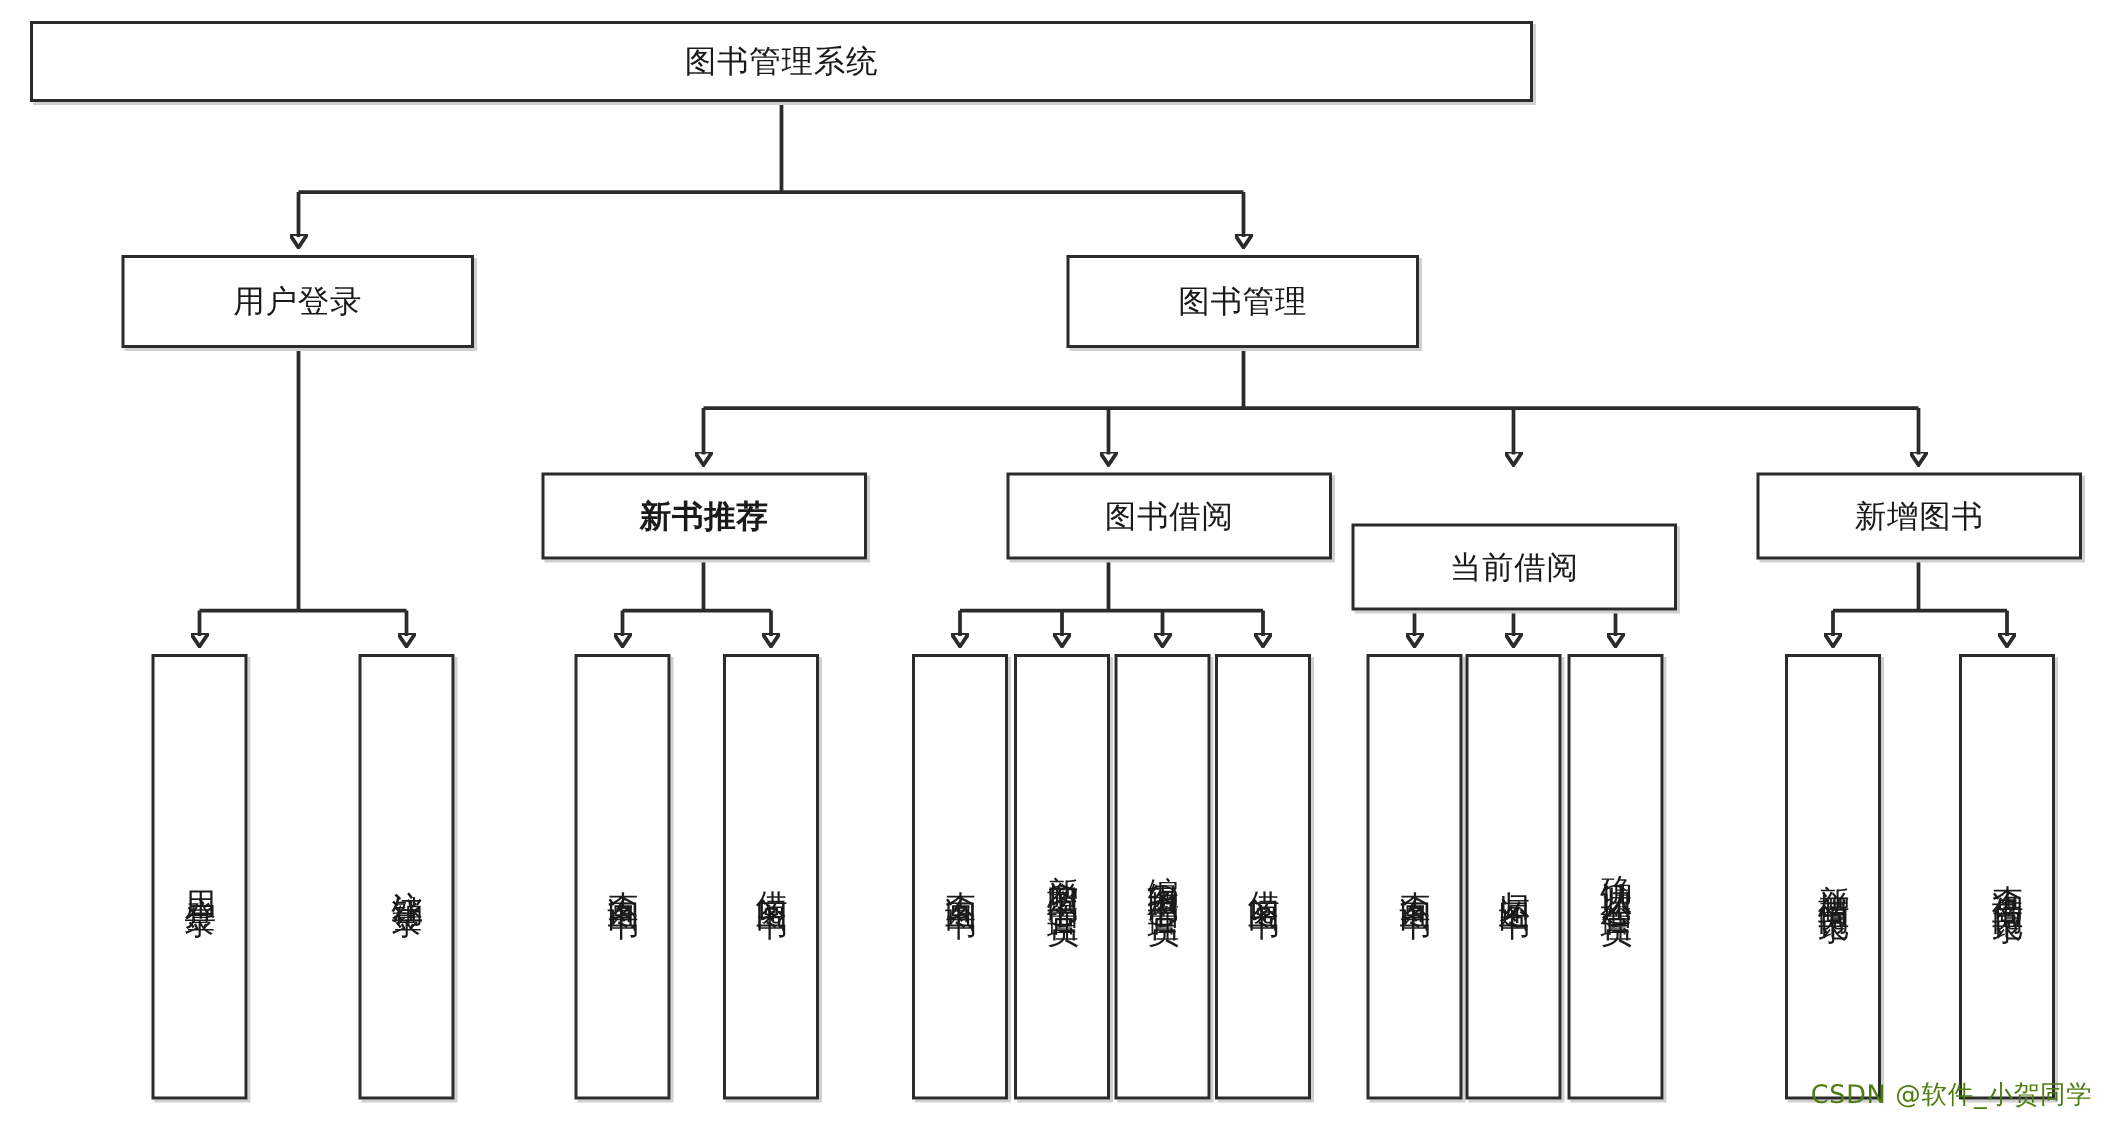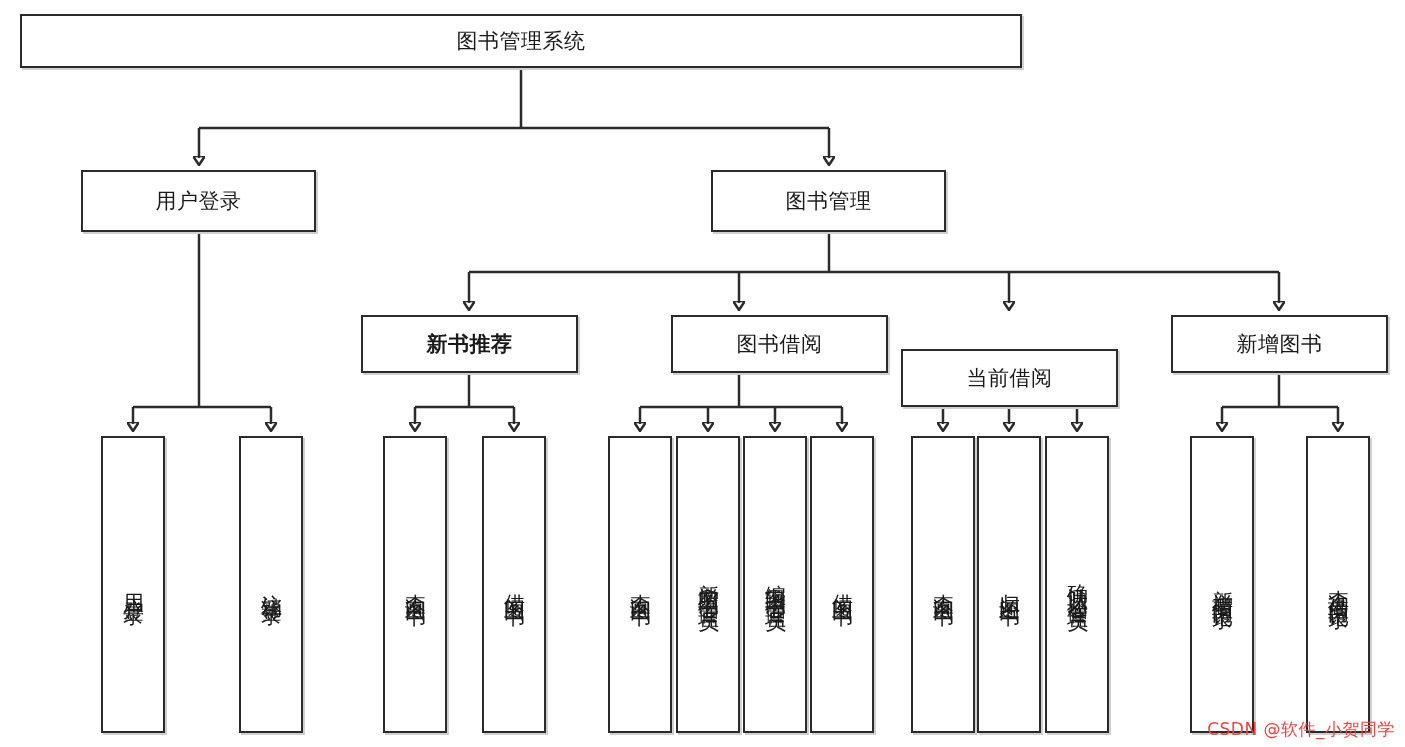--- a/index.html
+++ b/index.html
@@ -57,21 +57,21 @@
   svg.connectors line, svg.connectors path {
     stroke: #2b2b2b;
     stroke-width: 2.5;
     fill: none;
   }
   .watermark {
     position: absolute;
     right: 10px;
     bottom: 6px;
     font-size: 17px;
-    color: #ef4444;
+    color: #4d7c0f;
     letter-spacing: 0.5px;
     white-space: nowrap;
     font-family: "DejaVu Sans", "Liberation Sans", sans-serif;
   }
 </style>
 </head>
 <body>
 
 <div id="canvas">
 

